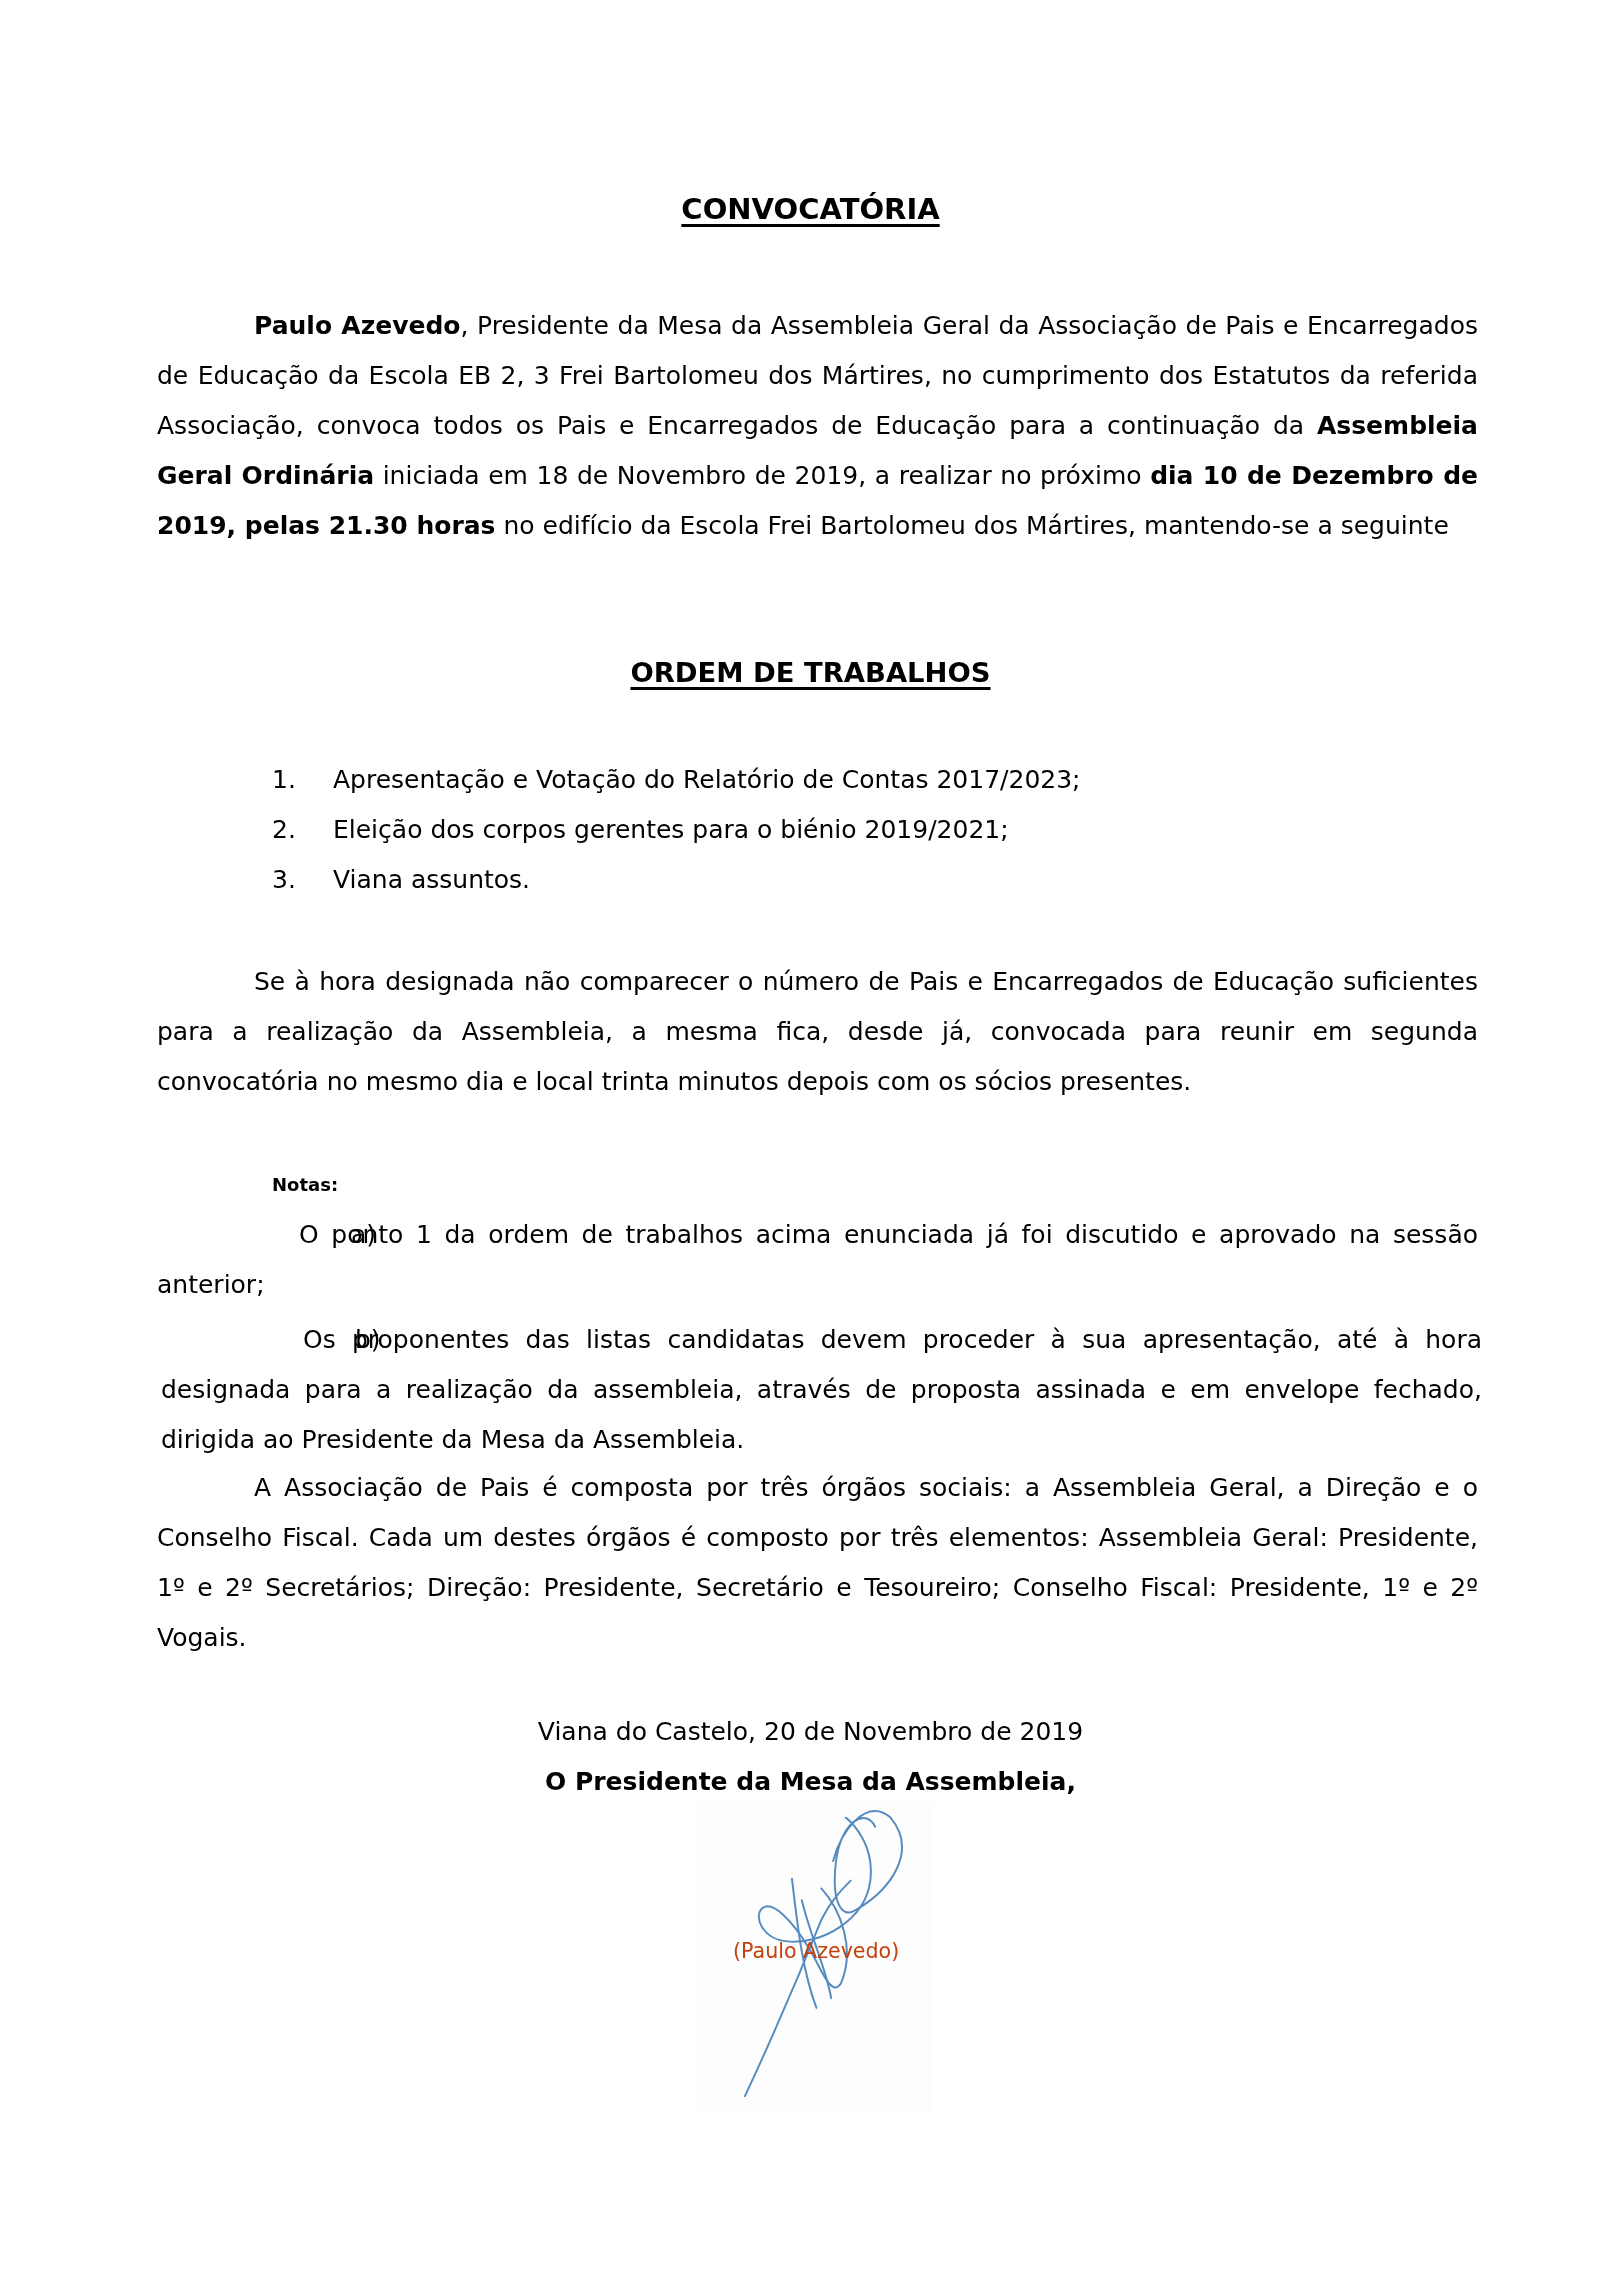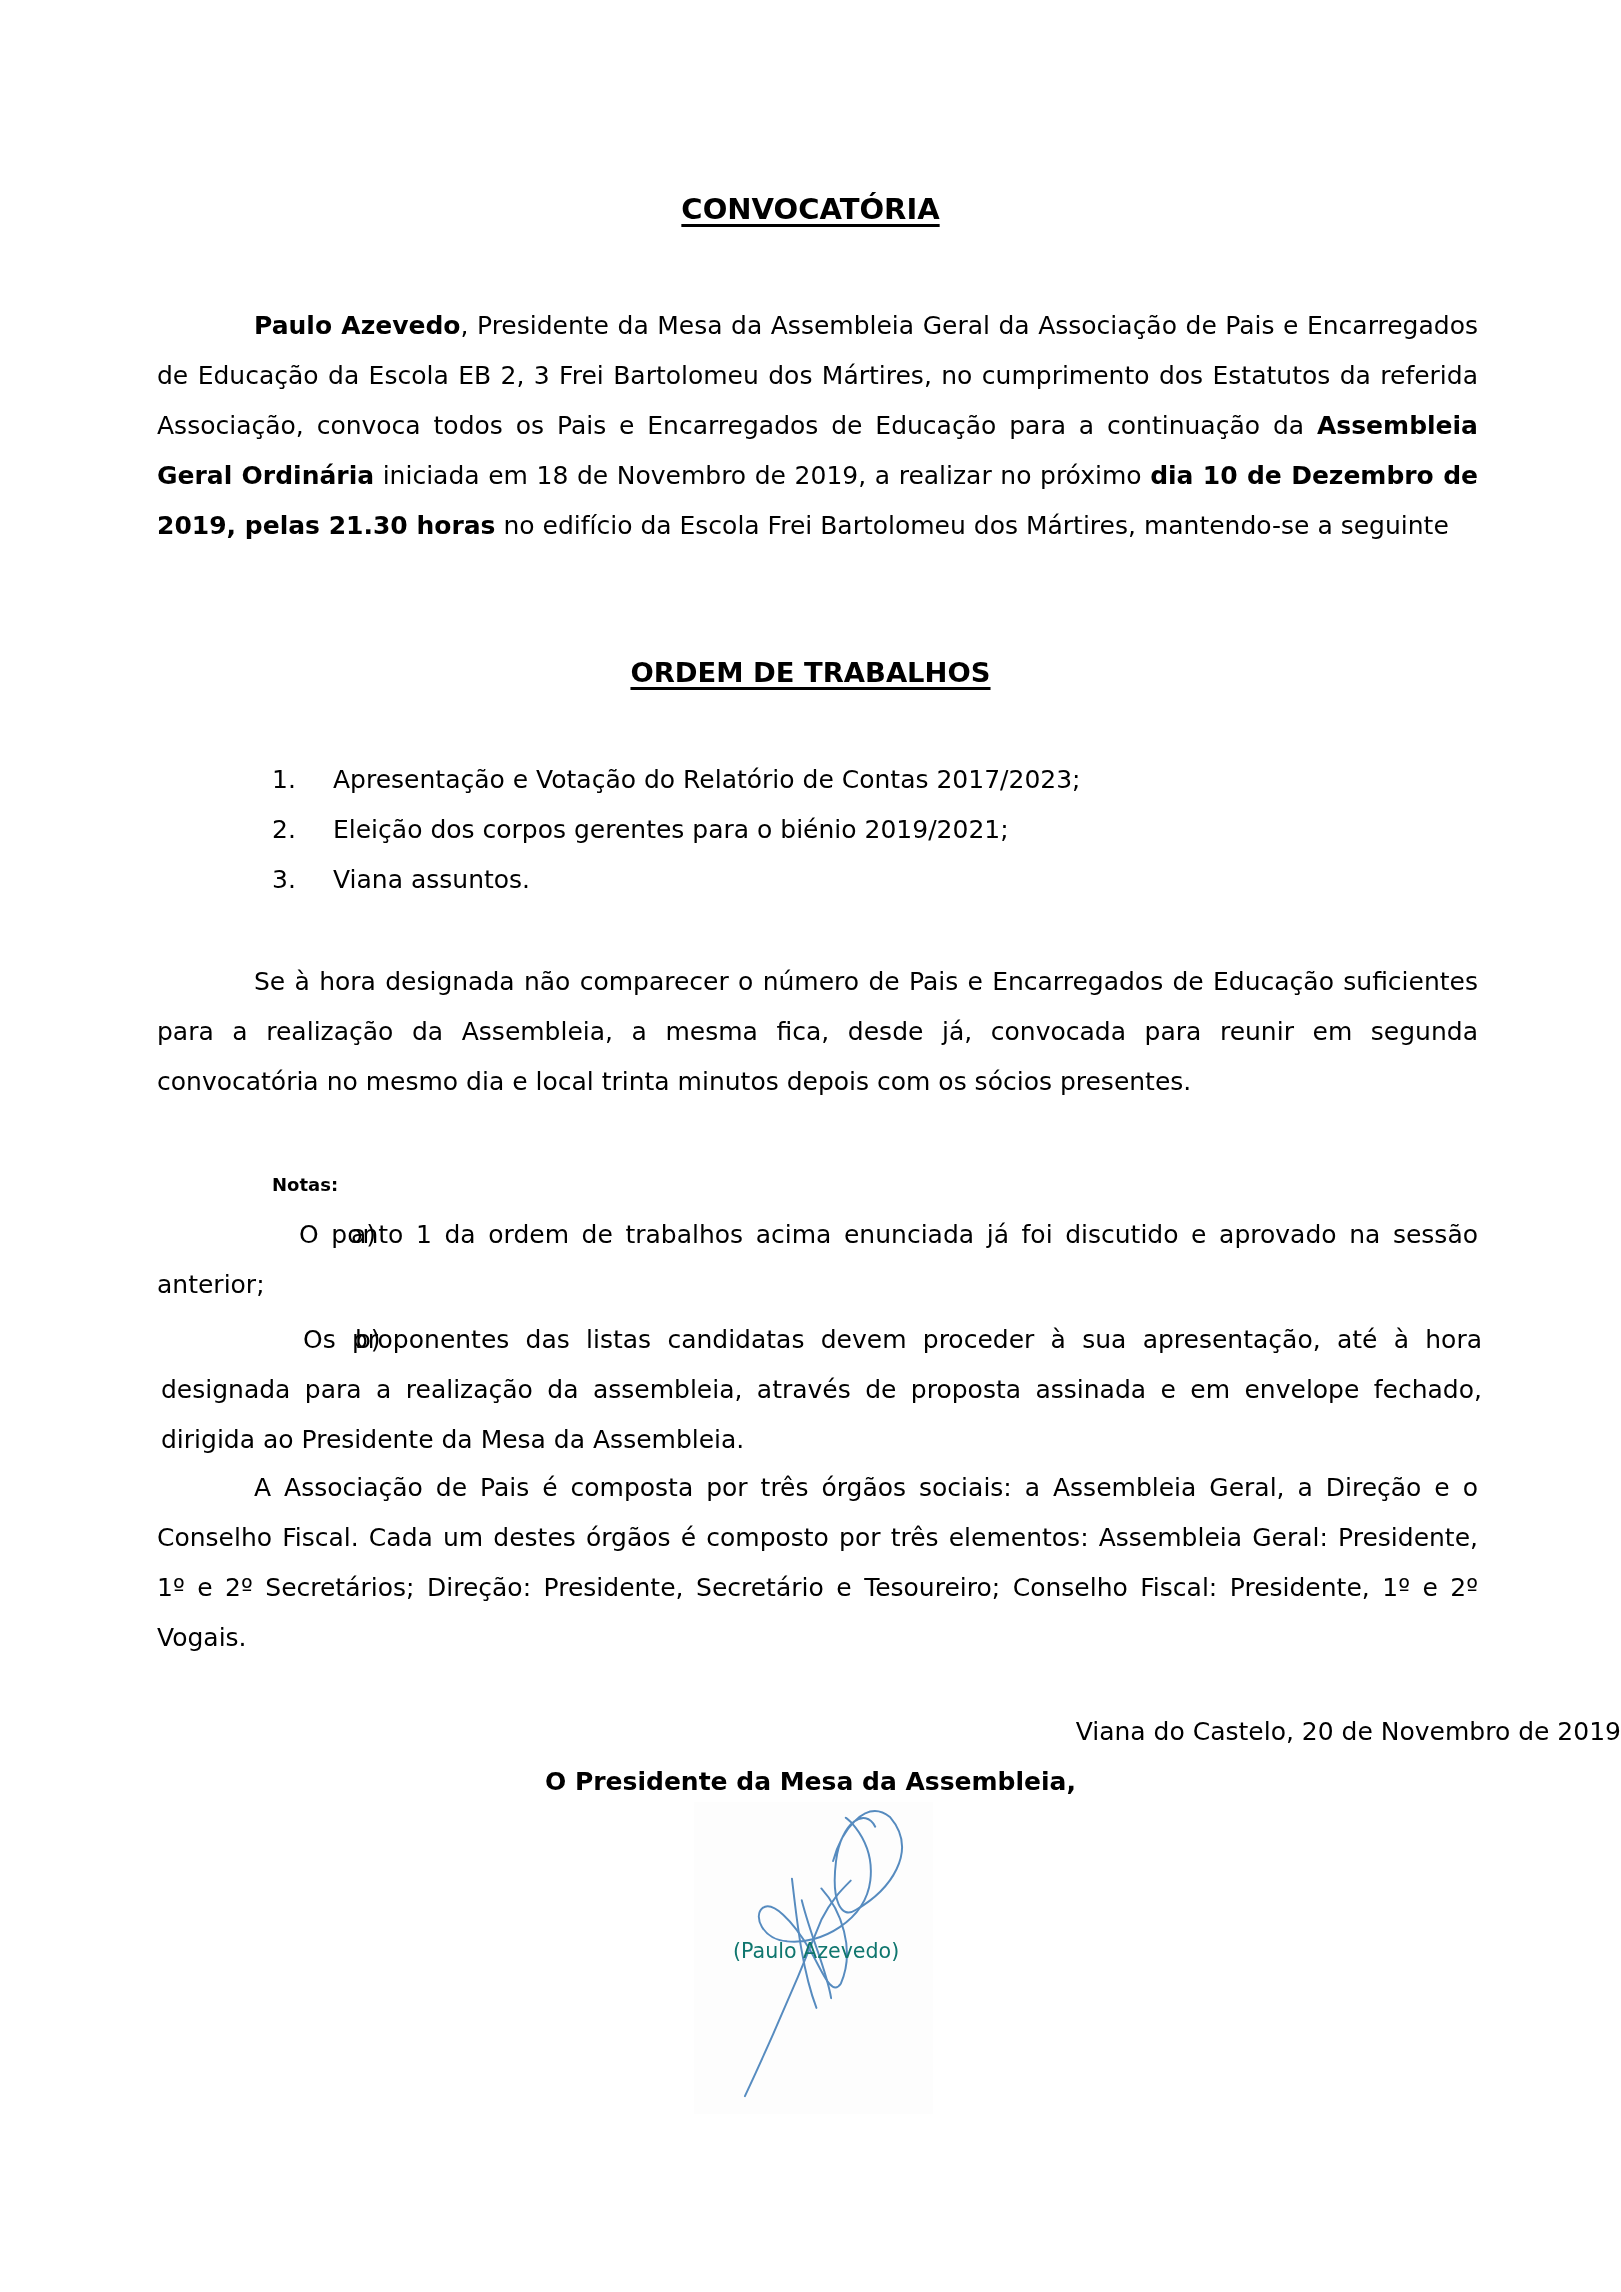--- a/index.html
+++ b/index.html
@@ -14,21 +14,21 @@
   .title { top: 192px; font-size: 29px; }
   .h2 { top: 657px; font-size: 27.4px; }
   .list { position: absolute; left: 272px; top: 755px; font-size: 25px; line-height: 50px; margin: 0; padding: 0; list-style: none; }
   .list li .num { display: inline-block; width: 61px; }
   b { font-weight: bold; }
   .notes-label { position: absolute; left: 272px; top: 1160px; font-size: 18px; line-height: 50px; font-weight: bold; }
   .note-label { display: inline-block; width: 45px; }
   .center-line { position: absolute; left: 0; width: 1621px; text-align: center; font-size: 25px; line-height: 50px; }
   .signature { position: absolute; left: 694px; top: 1802px; width: 239px; height: 312px; background: #fdfdfd; }
   .signature svg { position: absolute; left: 0; top: 0; }
-  .sig-name { position: absolute; left: 39px; top: 137px; font-size: 20.6px; color: #0f766e; white-space: nowrap; }
+  .sig-name { position: absolute; left: 39px; top: 137px; font-size: 20.6px; color: #c2410c; white-space: nowrap; }
 </style>
 </head>
 <body>
 
 <div class="page">
 
   <div class="heading title">CONVOCATÓRIA</div>
 
   <p class="text-block indent" style="top:301px; margin:0;"><b>Paulo Azevedo</b><span>, Presidente da Mesa da Assembleia Geral da Associação de Pais e Encarregados de Educação da Escola EB 2, 3 Frei Bartolomeu dos Mártires, no cumprimento dos Estatutos da referida Associação, convoca todos os Pais e Encarregados de Educação para a continuação da </span><b>Assembleia Geral Ordinária</b><span> iniciada em 18 de Novembro de 2019, a realizar no próximo </span><b>dia 10 de Dezembro de 2019, pelas 21.30 horas</b><span> no edifício da Escola Frei Bartolomeu dos Mártires, mantendo-se a seguinte</span></p>
 
@@ -43,21 +43,21 @@
   <p class="text-block indent" style="top:957px; margin:0;">Se à hora designada não comparecer o número de Pais e Encarregados de Educação suficientes para a realização da Assembleia, a mesma fica, desde já, convocada para reunir em segunda convocatória no mesmo dia e local trinta minutos depois com os sócios presentes.</p>
 
   <div class="notes-label">Notas:</div>
 
   <p class="text-block indent" style="top:1210px; margin:0;"><span class="note-label">a)</span><span>O ponto 1 da ordem de trabalhos acima enunciada já foi discutido e aprovado na sessão anterior;</span></p>
 
   <p class="text-block indent" style="top:1311px; margin:4px;"><span class="note-label">b)</span><span>Os proponentes das listas candidatas devem proceder à sua apresentação, até à hora designada para a realização da assembleia, através de proposta assinada e em envelope fechado, dirigida ao Presidente da Mesa da Assembleia.</span></p>
 
   <p class="text-block indent" style="top:1463px; margin:0;">A Associação de Pais é composta por três órgãos sociais: a Assembleia Geral, a Direção e o Conselho Fiscal. Cada um destes órgãos é composto por três elementos: Assembleia Geral: Presidente, 1º e 2º Secretários; Direção: Presidente, Secretário e Tesoureiro; Conselho Fiscal: Presidente, 1º e 2º Vogais.</p>
 
-  <div class="center-line" style="top:1707px;text-align:right;">Viana do Castelo, 20 de Novembro de 2019</div>
+  <div class="center-line" style="top:1707px;">Viana do Castelo, 20 de Novembro de 2019</div>
   <div class="center-line" style="top:1757px; font-weight:bold;">O Presidente da Mesa da Assembleia,</div>
 
   <div class="signature">
     <svg width="239" height="312" viewBox="0 0 244 318">
       <g fill="none" stroke="#3a78b5" stroke-width="2" stroke-linecap="round" opacity="0.85">
         <path d="M100 78 C 105 120, 110 170, 125 210"></path>
         <path d="M130 88 C 150 110, 165 150, 150 185 C 140 200, 130 170, 118 150 C 100 120, 80 100, 70 108 C 60 116, 70 140, 95 142 C 130 146, 175 120, 180 80 C 186 30, 140 5, 160 20"></path>
         <path d="M185 25 C 175 5, 150 20, 145 60 C 140 100, 150 120, 165 110 C 200 90, 230 50, 200 15 C 175 -5, 150 30, 142 60"></path>
         <path d="M52 300 C 80 240, 110 170, 130 120 C 140 100, 150 90, 160 80"></path>
         <path d="M110 100 C 120 140, 135 170, 140 200"></path>

